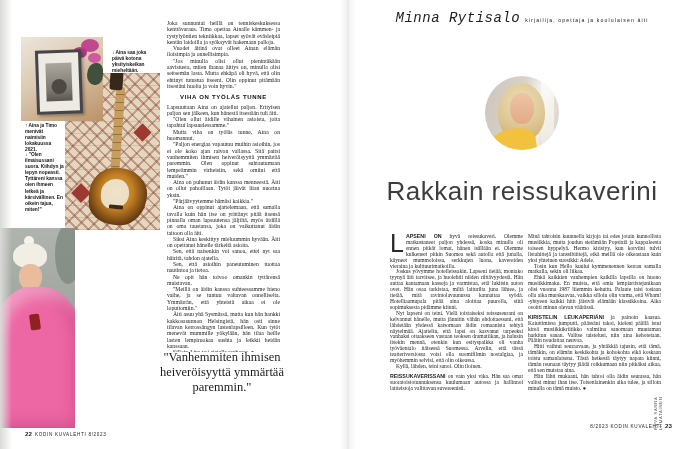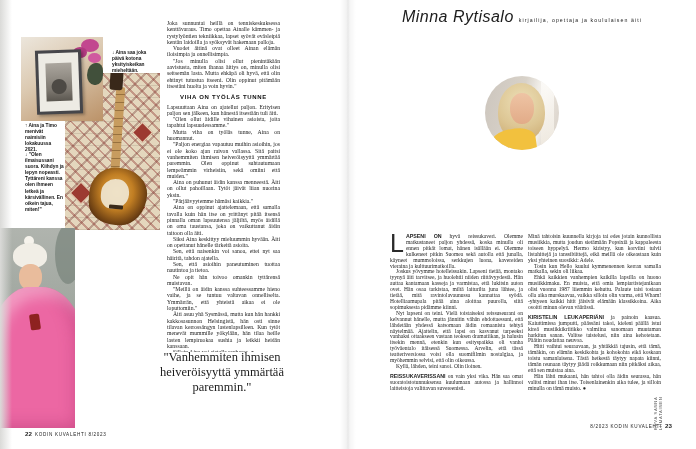--- a/index.html
+++ b/index.html
@@ -91,21 +91,21 @@
   .cap-wed{left:25px;top:123px;width:37px}
   .cap-quote{left:25px;top:152px;width:40px}
   .footer{position:absolute;font-family:"Liberation Sans",sans-serif;font-size:4.6px;letter-spacing:.7px;color:#222;z-index:3}
   .footer .pagenum{font-size:6.2px;font-weight:bold;letter-spacing:0}
   .footer-left{left:25px;top:430px}
   .footer-left .pagenum{margin-right:3px}
   .footer-right{right:24px;top:422px;text-align:right}
   .footer-right .pagenum{margin-left:3px}
 
   .byline{position:absolute;top:8px;left:0;width:100%;text-align:center;color:#1c1c1c;white-space:nowrap}
-  .byline .name{font-family:Liberation Sans, sans-serif;font-style:italic;font-size:16px;letter-spacing:.5px}
+  .byline .name{font-family:Liberation Mono, monospace;font-style:italic;font-size:14px;letter-spacing:.5px}
   .byline .roles{font-family:"Liberation Sans",sans-serif;font-size:5.2px;letter-spacing:1.1px;margin-left:5px;color:#222}
   .title{position:absolute;top:176px;left:0;width:100%;text-align:center;font-family:"Liberation Sans",sans-serif;
     font-weight:300;font-size:26px;letter-spacing:.5px;color:#3d3d3d}
   .subtitle{position:absolute;top:210px;left:0;width:100%;text-align:center;font-family:"Liberation Sans",sans-serif;
     font-size:9.5px;color:#4b4b4b;letter-spacing:.2px}
   .rcol{position:absolute;top:234px;width:133px;height:202px;overflow:hidden;color:#232323;
     text-align:justify;font-size:5.5px;line-height:5.9px}
   .rcol1{left:42px}
   .rcol2{left:180px}
   .rcol p{text-indent:6px}
@@ -196,20 +196,21 @@
       <span class="name">Minna Rytisalo</span><span class="roles">kirjailija, opettaja ja koululaisen äiti</span>
     </div>
 
     <div class="portrait">
       <div class="pt-window"></div>
       <div class="pt-hair"></div>
       <div class="pt-face"></div>
       <div class="pt-top"></div>
     </div>
 
+    <div class="title">Rakkain reissukaverini</div>
 
     <div class="rcol rcol1">
       <p class="noindent"><span class="dropcap">L</span><span class="bold-lead">APSENI ON</span><span> hyvä reissukaveri. Olemme matkustaneet paljon yhdessä, koska minulla oli ennen pitkät lomat, hänen isällään ei. Olemme kulkeneet pitkin Suomea sekä autolla että junalla, käyneet mummoloissa, serkkujen luona, kavereiden vieraina ja kulttuurimatkoilla.</span></p>
       <p>Joskus yövymme hotelleissakin. Lapseni tietää, montako tyynyä äiti tarvitsee, ja huolehtii niiden riittävyydestä. Hän auttaa kantamaan kasseja ja varmistaa, että lukitsin auton ovet. Hän osaa tarkistaa, miltä laiturilta juna lähtee, ja tietää, mitä ravintolavaunussa kannattaa syödä. Hotelliaamupala pitää aina aloittaa puurolla, siitä sopimuksesta pidämme kiinni.</p>
       <p>Nyt lapseni on teini. Vielä toistaiseksi reissuseurani on kelvannut hänelle, mutta jännitin vähän ehdottaessani, että lähdetään yhdessä katsomaan äidin romaanista tehtyä näytelmää. Ajattelin, että lapsi on kasvanut tarpeeksi vanhaksi ottaakseen vastaan teoksen dramatiikan, ja halusin itsekin mennä, etenkin kun esityspaikka oli vanha työväentalo itäisessä Suomessa. Arvelin, että tässä teatteriversiossa voisi olla suomifilmin nostalgiaa, ja myöhemmin selvisi, että olin oikeassa.</p>
       <p>Kyllä, lähden, teini sanoi. Olin iloinen.</p>
       <p class="spaced"><span class="bold-lead">REISSUKAVERISSANI</span><span> on vain yksi vika. Hän saa omat suoratoistotunnuksensa kuulumaan autossa ja hallinnoi laitteistoja valittavan suvereenisti.</span></p>
     </div>
 
     <div class="rcol rcol2">

